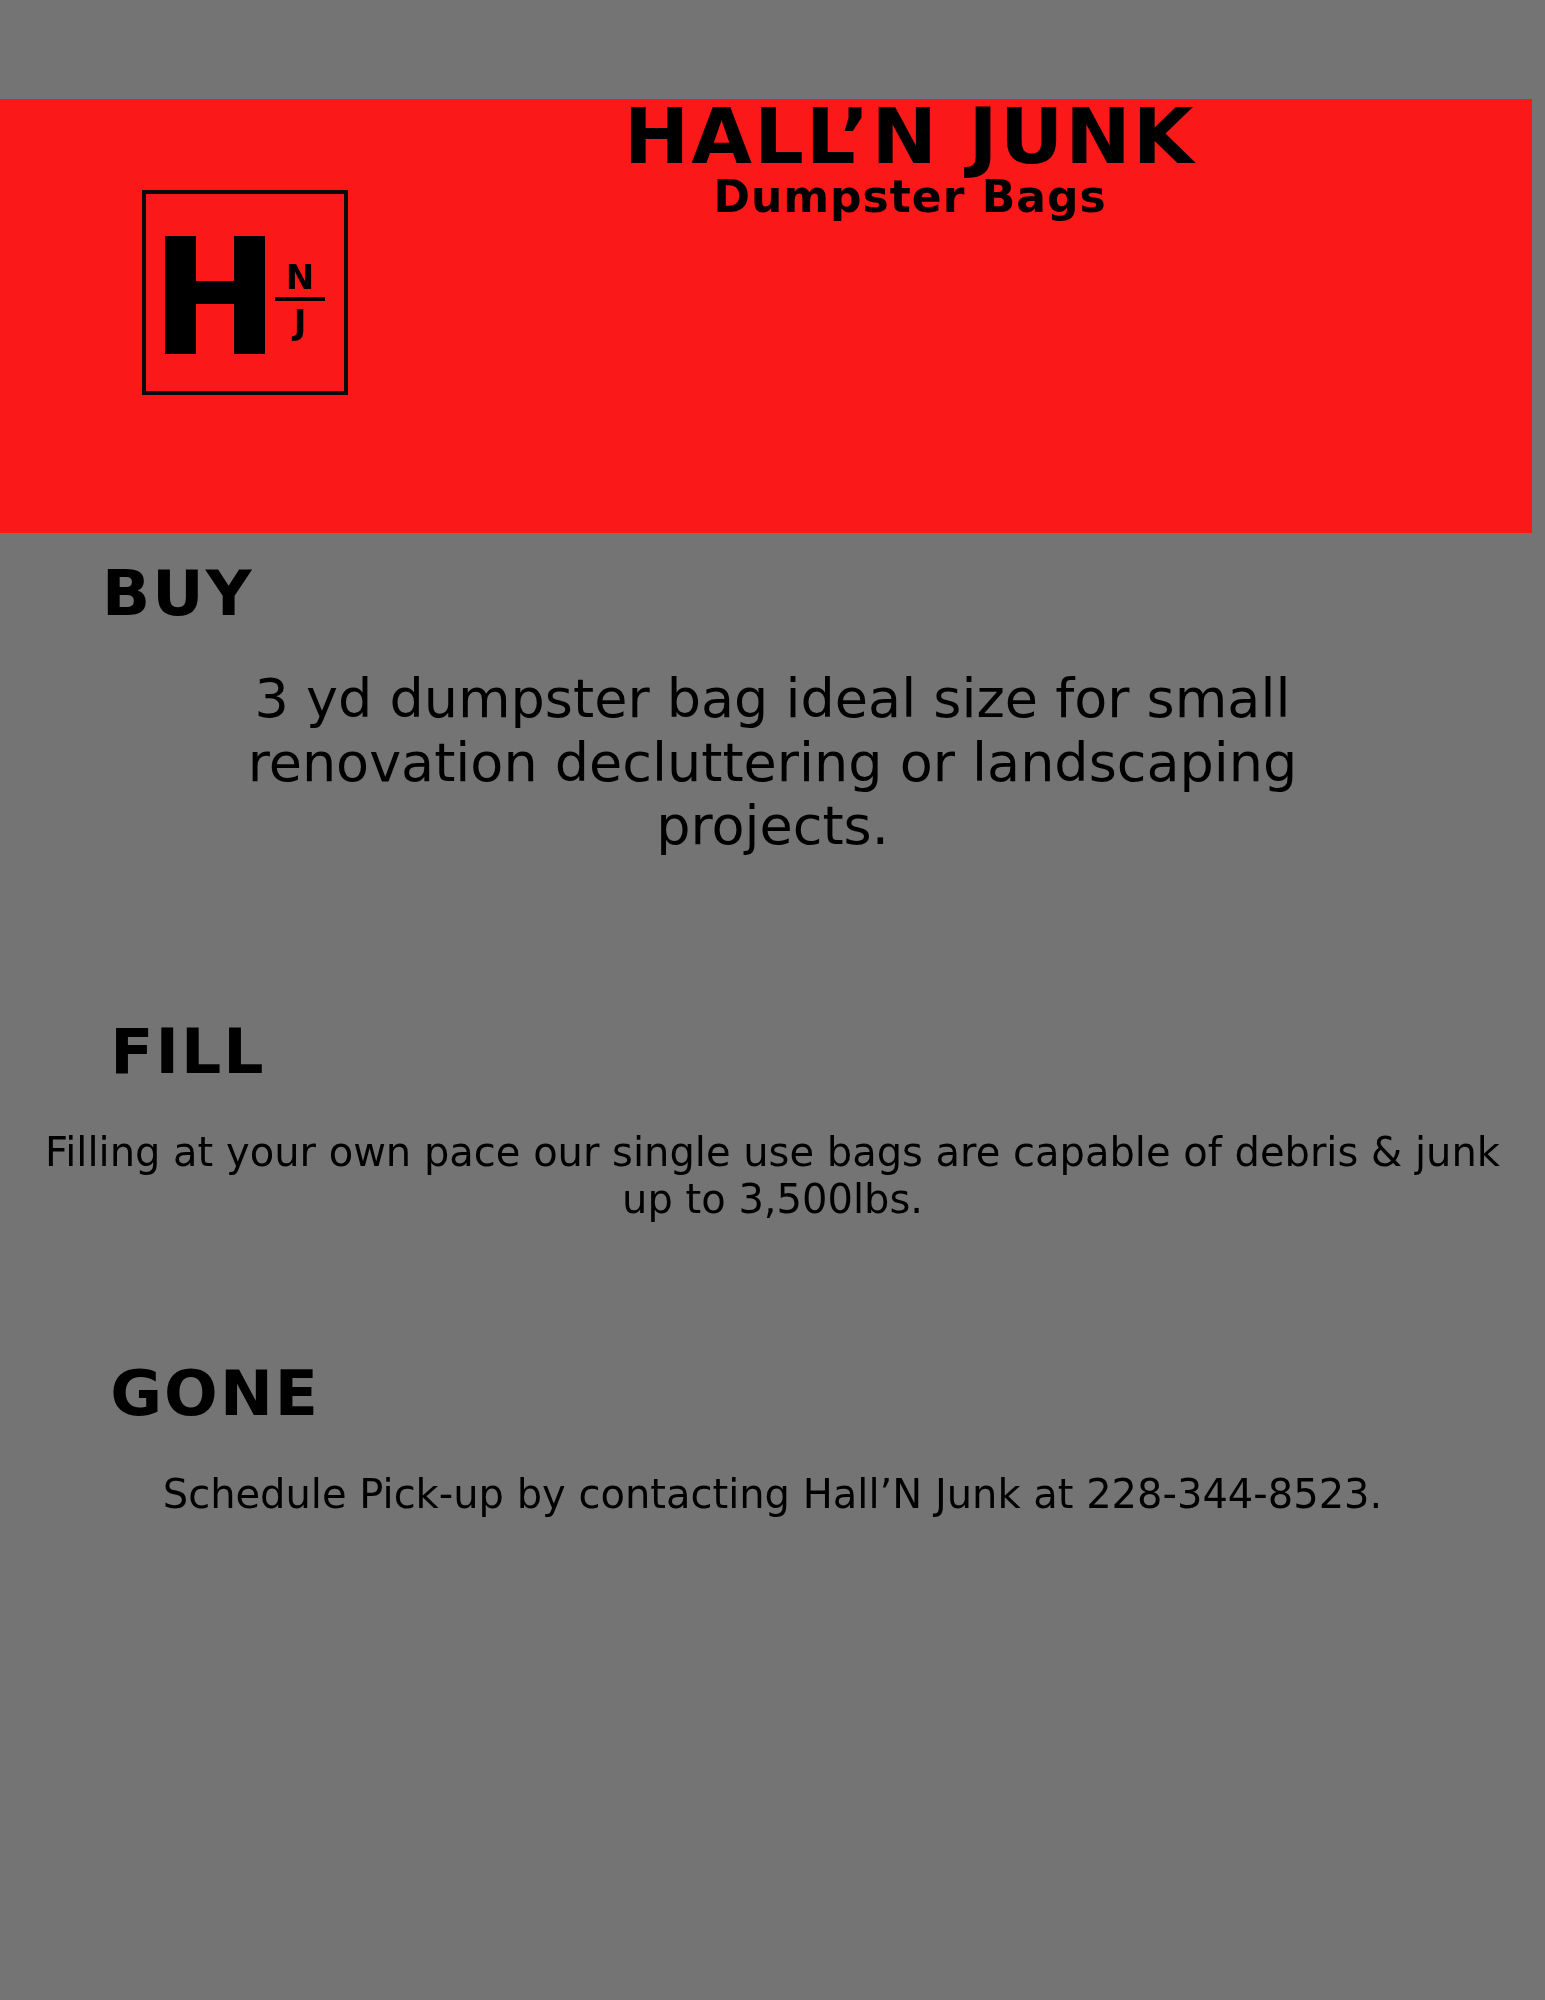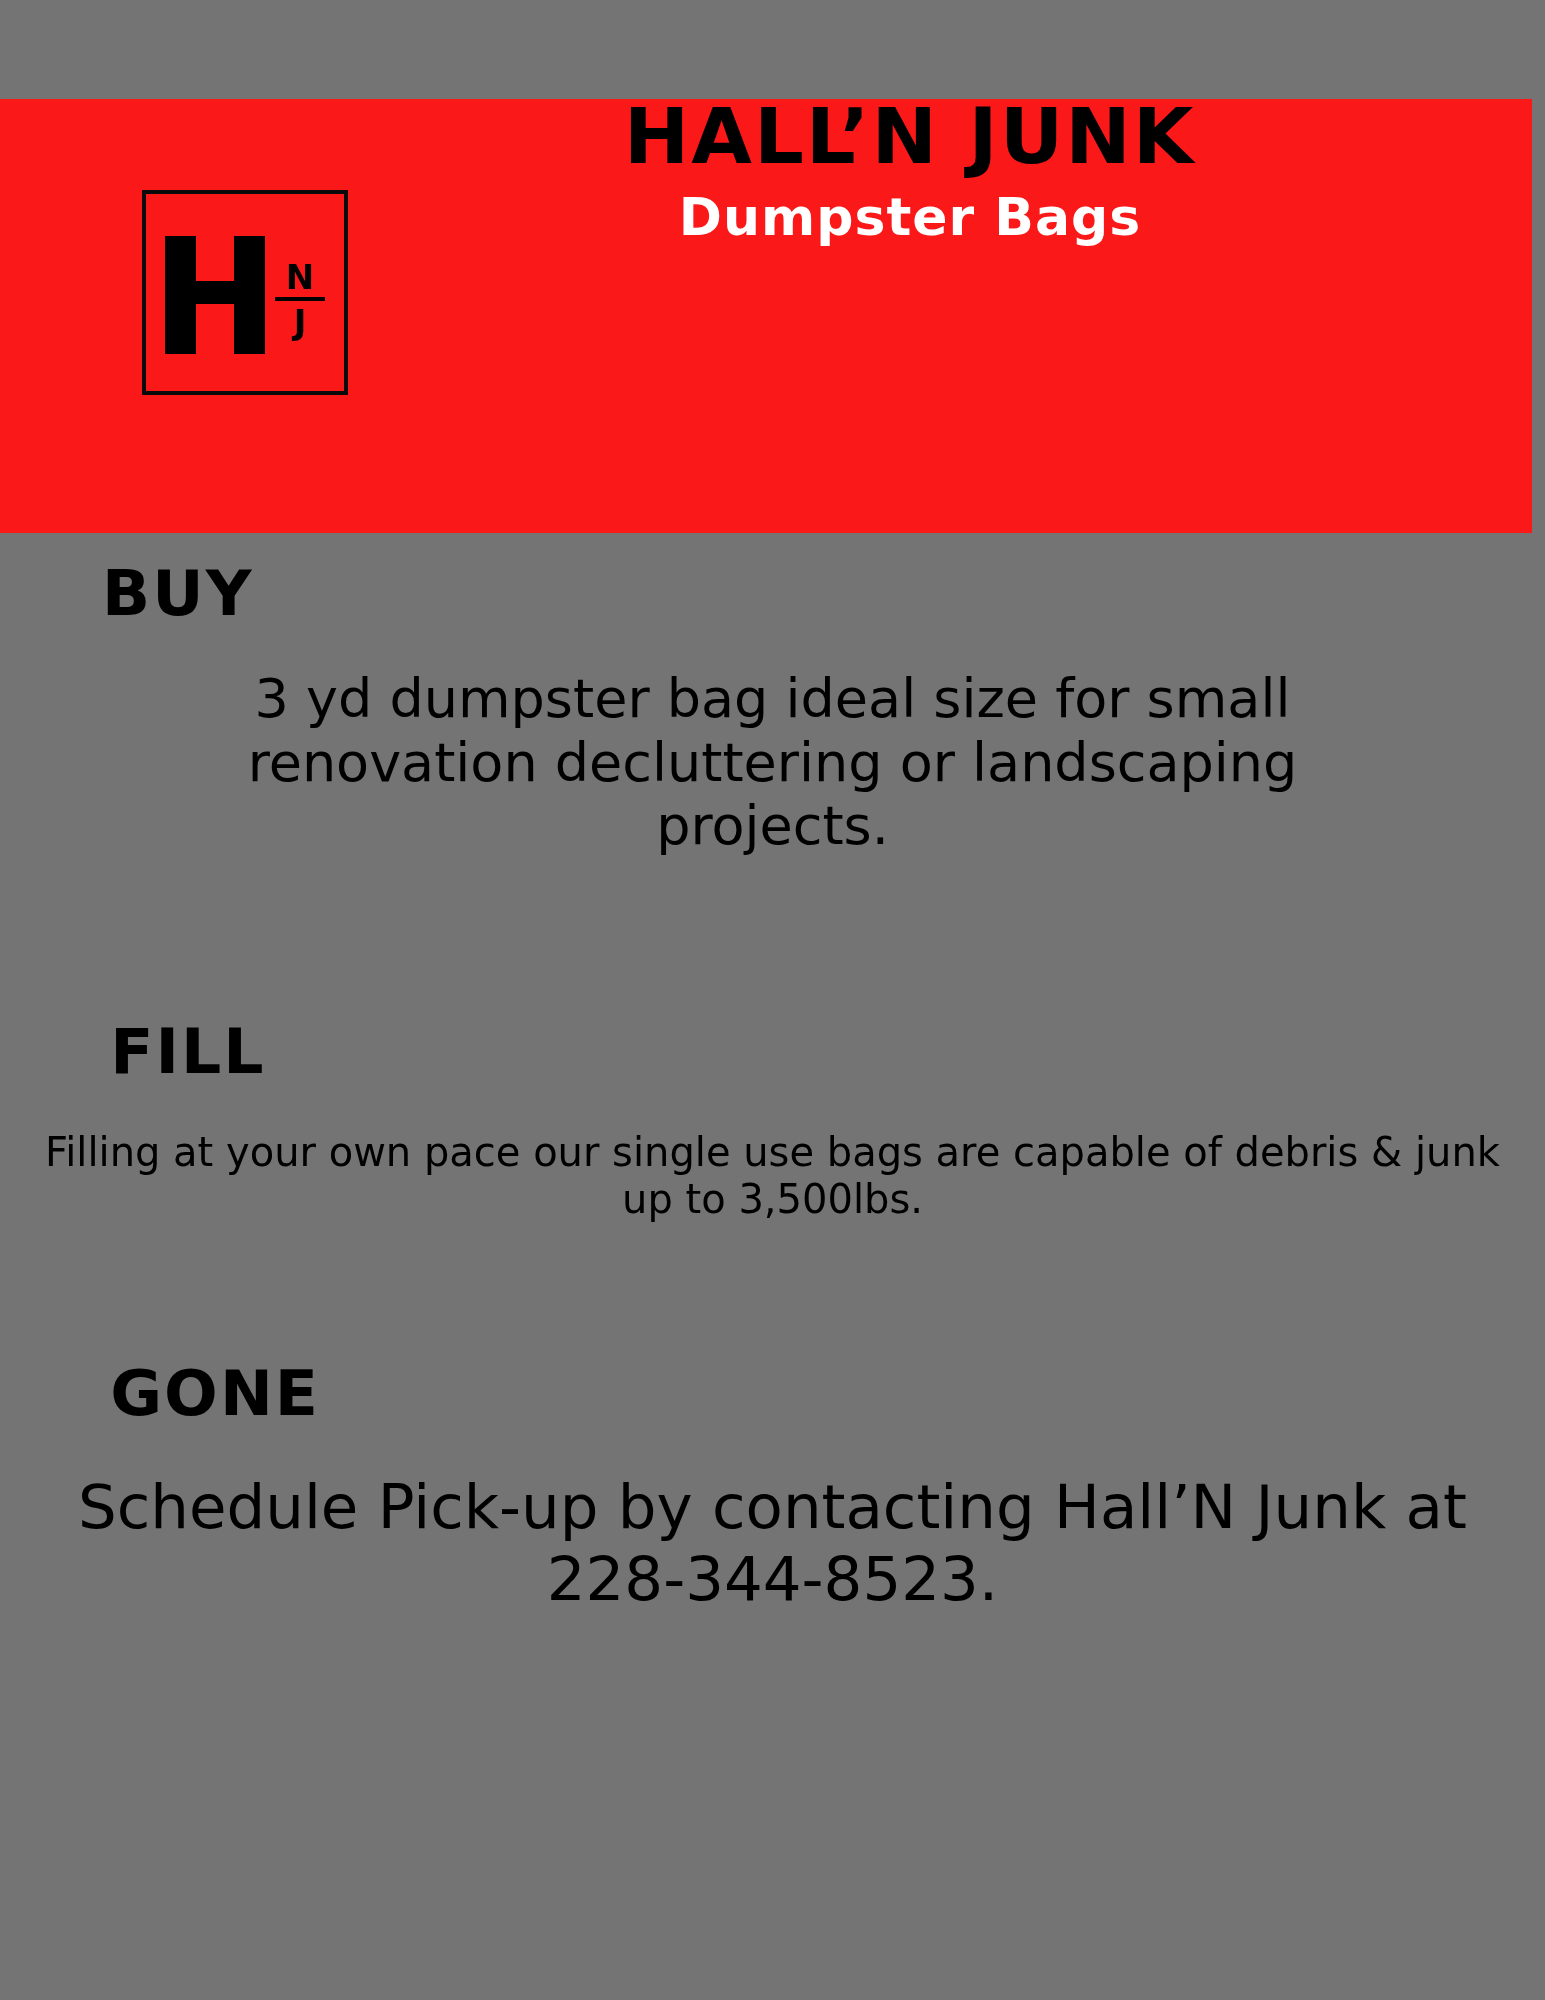--- a/index.html
+++ b/index.html
@@ -121,27 +121,26 @@
     line-height: 1.0;
     letter-spacing: 2px;
     color: #000000;
     text-align: center;
     white-space: nowrap;
     transform: scaleX(1.03);
   }
   .brand-subtitle {
     font-family: "DejaVu Sans", sans-serif;
     font-weight: 700;
-    font-size: 52px;
+    font-size: 44px;
     line-height: 1.0;
     letter-spacing: 1px;
-    color: #ffffff;
+    color: #000000;
     text-align: center;
     white-space: nowrap;
-    margin-top: 16px;
     transform: scaleX(1.0);
   }
 
   
   .body-area {
     position: absolute;
     left: 0;
     top: 533px;
     width: 1545px;
     height: 1467px;
@@ -182,21 +181,21 @@
     font-size: 54px;
     margin: 42px auto 0 auto;
     width: 1180px;
   }
   .body-fill {
     font-size: 40px;
     margin: 46px auto 0 auto;
     width: 1490px;
   }
   .body-gone {
-    font-size: 61px;
+    font-size: 40px;
     margin: 46px auto 0 auto;
     width: 1460px;
   }
 </style>
 </head>
 <body>
 
 <div class="poster">
 
   <div class="header-banner">

